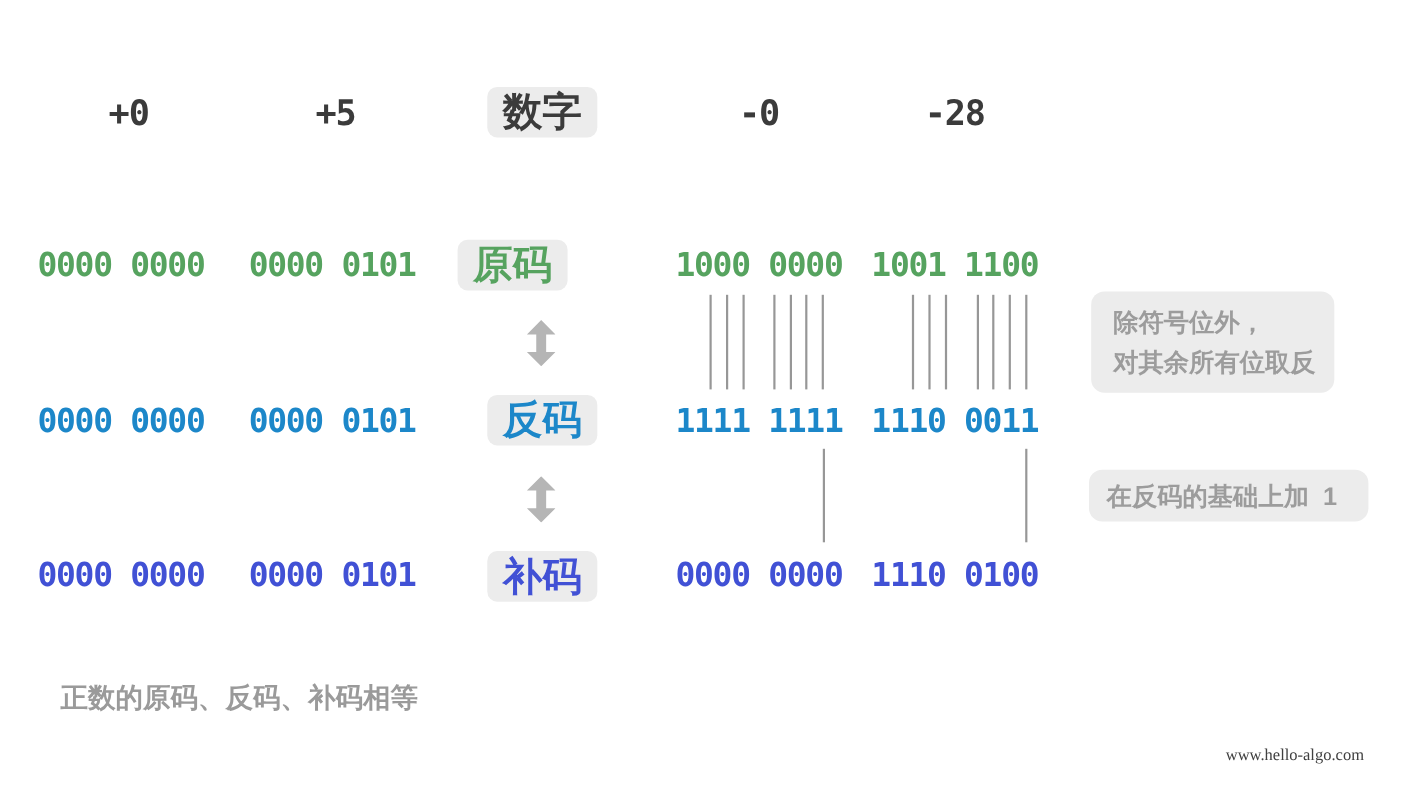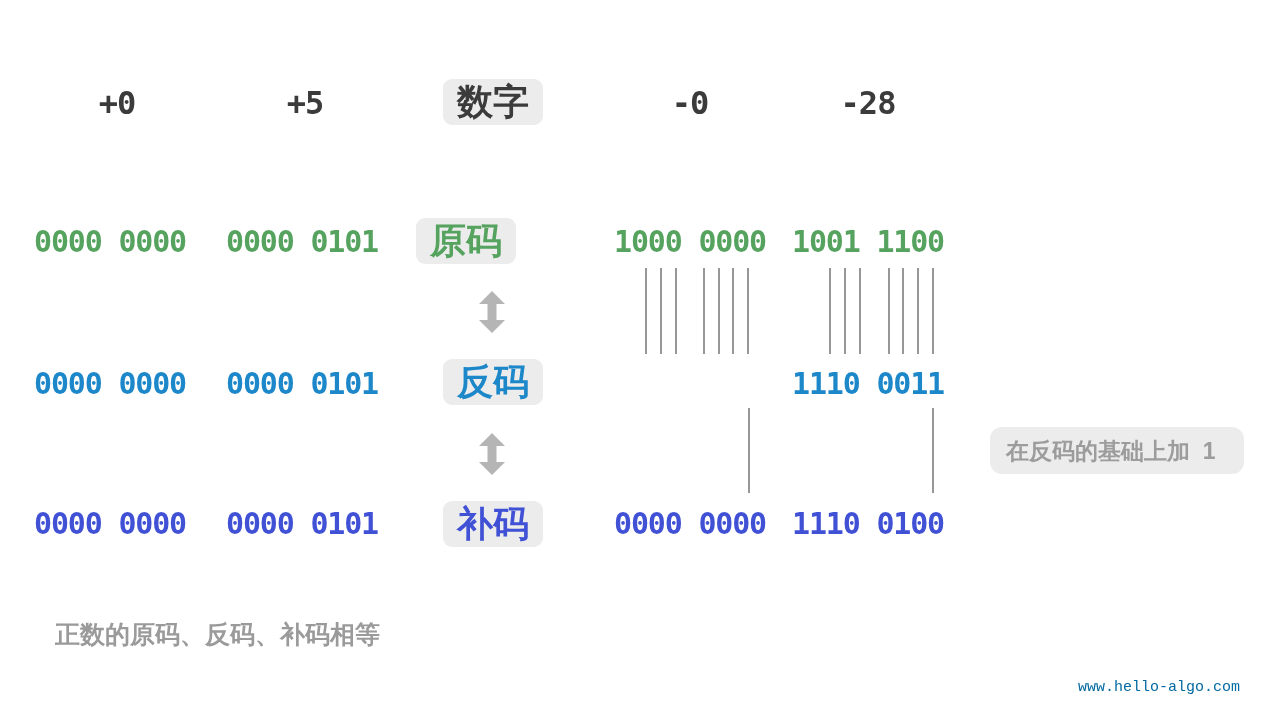--- a/index.html
+++ b/index.html
@@ -35,21 +35,21 @@
   .tick.g2{top:408px;height:85px;}
   
   .note{
     background:#ececec;border-radius:12px;color:#9c9c9c;font-weight:bold;
     font-size:23px;display:flex;flex-direction:column;justify-content:center;
     box-sizing:border-box;white-space:pre;line-height:36px;
   }
   
   .caption{font-size:25px;font-weight:bold;color:#9a9a9a;white-space:nowrap;}
   .watermark{
-    font-family:Liberation Mono, monospace;font-size:15px;color:#0369a1;white-space:nowrap;
+    font-family:Liberation Serif, serif;font-size:15px;color:#404040;white-space:nowrap;
   }
   .arrow-icon{display:block;}
 </style>
 </head>
 <body>
 
 <div id="canvas">
 
   <div class="abs ctr num" style="left:117px;top:103px;">+0</div>
   <div class="abs ctr num" style="left:305px;top:103px;">+5</div>
@@ -80,37 +80,42 @@
     <div class="tick g1" style="left:932px;"></div>
   </div>
 
   <svg class="abs ctr arrow-icon" style="left:492px;top:312px;" width="26" height="42" viewBox="0 0 26 42">
     <polygon points="13,0 26,13 17.5,13 17.5,29 26,29 13,42 0,29 8.5,29 8.5,13 0,13" fill="#b5b5b5"></polygon>
   </svg>
 
   <div class="abs ctr bin blue" style="left:110px;top:383px;">0000 0000</div>
   <div class="abs ctr bin blue" style="left:302px;top:383px;">0000 0101</div>
   <div class="abs ctr labelbox blue" style="left:493px;top:382px;">反码</div>
+  <div class="abs ctr bin blue" style="left:690px;top:383px;">1111 1111</div>
   <div class="abs ctr bin blue" style="left:868px;top:383px;">1110 0011</div>
 
   <div>
     <div class="tick g2" style="left:748px;"></div>
     <div class="tick g2" style="left:932px;"></div>
   </div>
 
   <svg class="abs ctr arrow-icon" style="left:492px;top:454px;" width="26" height="42" viewBox="0 0 26 42">
     <polygon points="13,0 26,13 17.5,13 17.5,29 26,29 13,42 0,29 8.5,29 8.5,13 0,13" fill="#b5b5b5"></polygon>
   </svg>
 
   <div class="abs ctr bin indigo" style="left:110px;top:523px;">0000 0000</div>
   <div class="abs ctr bin indigo" style="left:302px;top:523px;">0000 0101</div>
   <div class="abs ctr labelbox indigo" style="left:493px;top:524px;">补码</div>
   <div class="abs ctr bin indigo" style="left:690px;top:523px;">0000 0000</div>
   <div class="abs ctr bin indigo" style="left:868px;top:523px;">1110 0100</div>
 
+  <div class="abs note" style="left:992px;top:265px;width:221px;height:92px;padding-left:20px;">
+    <span>除符号位外，</span>
+    <span>对其余所有位取反</span>
+  </div>
   <div class="abs note" style="left:990px;top:427px;width:254px;height:47px;padding-left:16px;">
     <span>在反码的基础上加  1</span>
   </div>
 
   <div class="abs caption" style="left:55px;top:618px;">正数的原码、反码、补码相等</div>
 
   <div class="abs watermark" style="right:40px;top:679px;">www.hello-algo.com</div>
 
 </div>
 

